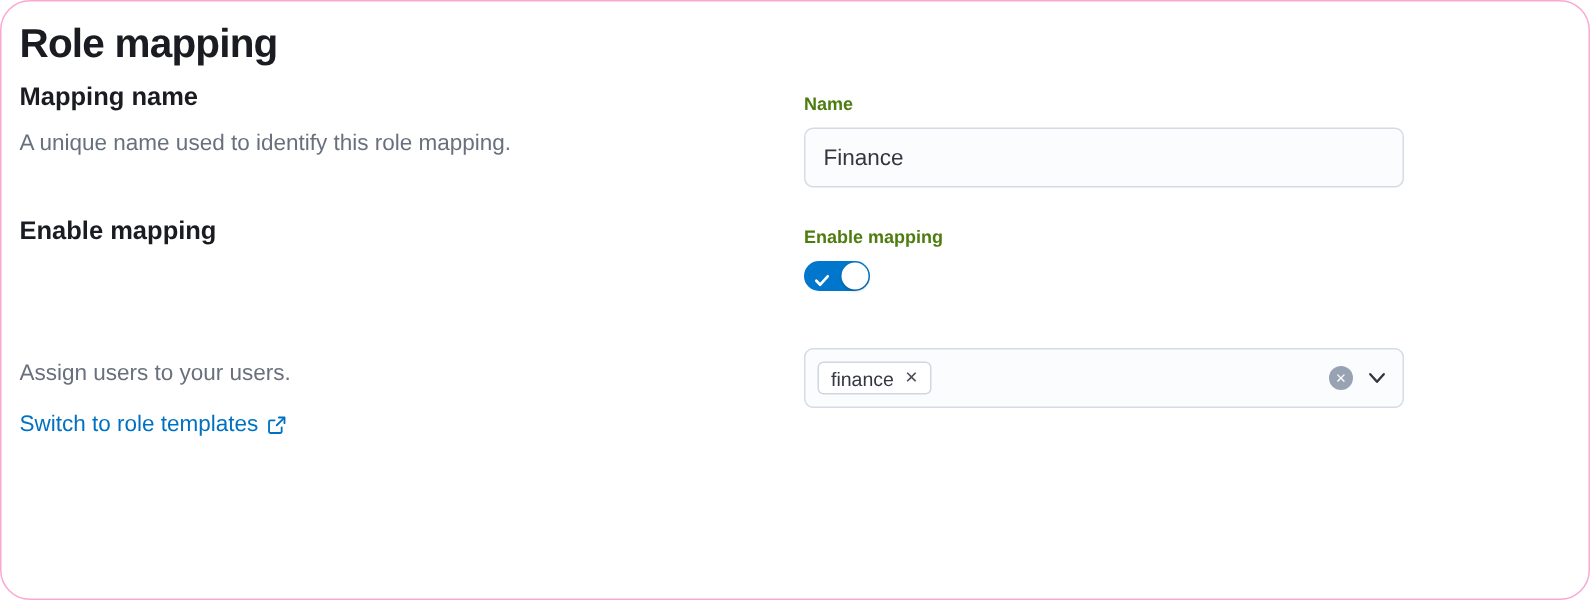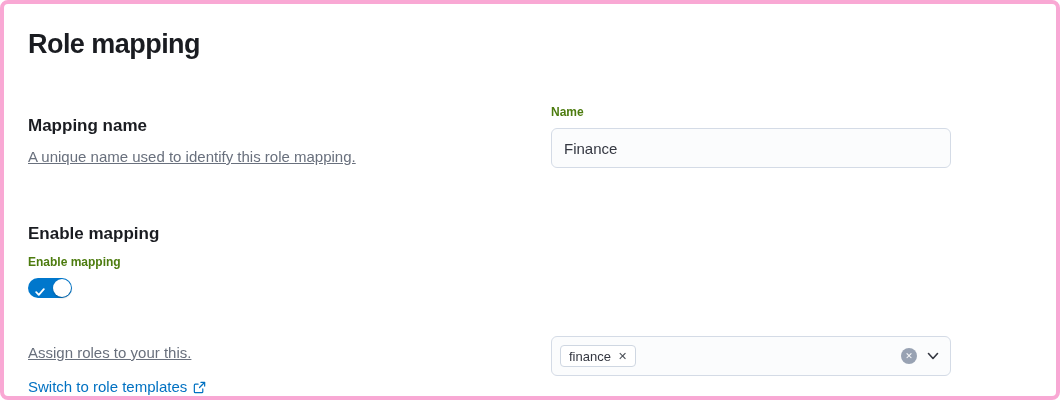--- a/index.html
+++ b/index.html
@@ -5,47 +5,46 @@
   * { box-sizing: border-box; }
   html, body { margin: 0; padding: 0; background: #fff; }
   body {
     font-family: "Liberation Sans", "DejaVu Sans", sans-serif;
     color: #343741;
     -webkit-font-smoothing: antialiased;
   }
   .panel {
     width: 1060px; height: 400px;
     background: #fff;
-    border: 4px solid #f9a8d4;
-    border-radius: 8px;
-    padding: 24px;
+    border: 1px solid #f9a8d4;
+    border-radius: 20px;
+    padding: 12px;
     overflow: hidden;
   }
   .page-title {
     margin: 0;
     font-size: 27px; line-height: 32px;
     font-weight: 700; color: #1a1c21;
     letter-spacing: -0.02em;
   }
   .row { display: flex; align-items: flex-start; }
-  .row-1 { margin-top: 36px; align-items: flex-end; }
-  .row-2 { margin-top: 54px; flex-direction: column; }
+  .row-1 { margin-top: 8px; }
+  .row-2 { margin-top: 17px; }
   .row-3 { margin-top: 36px; }
   .col-left { width: 505px; margin-right: 18px; flex: 0 0 auto; }
   .col-right { width: 400px; flex: 0 0 auto; }
   .section-heading {
     margin: 0;
     font-size: 17px; line-height: 24px;
     font-weight: 700; color: #1a1c21;
   }
   .section-desc {
     margin: 8px 0 0;
     font-size: 15px; line-height: 22px;
     color: #69707d;
-    text-decoration: underline;
   }
   .field-label {
     display: block;
     margin: 8px 0 8px;
     font-size: 12px; line-height: 16px;
     font-weight: 700; color: #4d7c0f;
   }
   .text-input {
     display: block;
     width: 100%; height: 40px;
@@ -156,21 +155,21 @@
             <polyline points="1.2,5.2 3.8,7.8 8.8,2.2" stroke="#ffffff" stroke-width="1.8" stroke-linecap="round" stroke-linejoin="round"></polyline>
           </svg>
         </span>
         <span class="knob"></span>
       </div>
     </div>
   </div>
 
   <div class="row row-3">
     <div class="col-left">
-      <p class="section-desc">Assign roles to your this.</p>
+      <p class="section-desc">Assign users to your users.</p>
       <p class="switch-link">
         <a href="#">
           <span>Switch to role templates</span>
           <span class="popout-wrap">
             <svg width="15" height="15" viewBox="0 0 16 16" fill="none">
               <path d="M11.5 9.5v3a1 1 0 0 1-1 1h-7a1 1 0 0 1-1-1v-7a1 1 0 0 1 1-1h3" stroke="#0071c2" stroke-width="1.3" stroke-linecap="round"></path>
               <path d="M9.5 2.5h4v4" stroke="#0071c2" stroke-width="1.3" stroke-linecap="round" stroke-linejoin="round"></path>
               <path d="M13.3 2.7 8 8" stroke="#0071c2" stroke-width="1.3" stroke-linecap="round"></path>
             </svg>
           </span>

